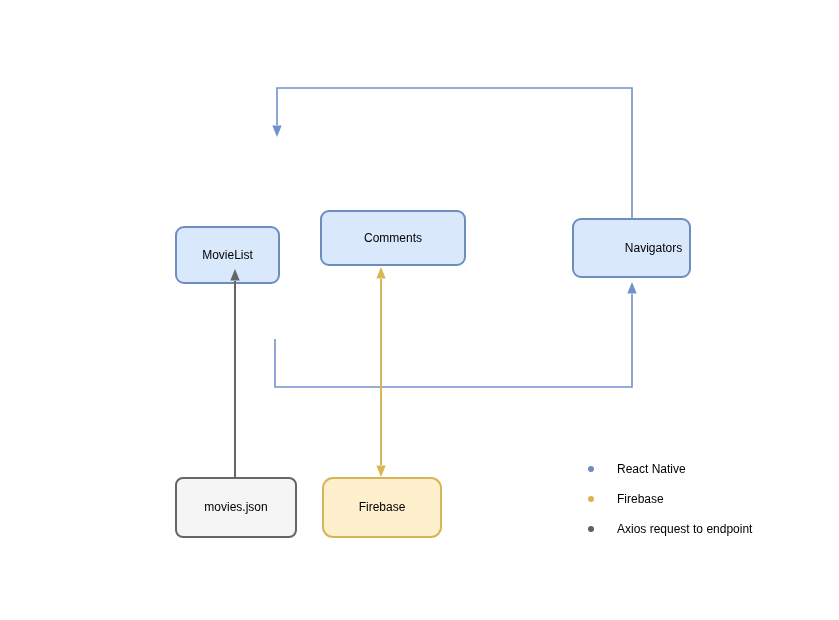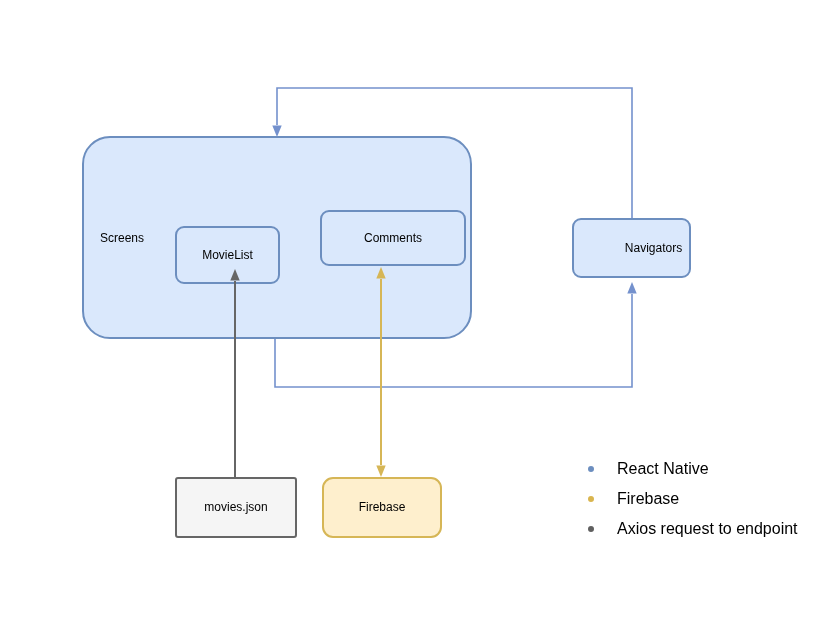--- a/index.html
+++ b/index.html
@@ -58,21 +58,21 @@
     left: 572px; top: 218px; width: 119px; height: 60px;
     background: var(--rn-fill);
     border: 2px solid var(--rn-stroke);
     border-radius: 9px;
     padding-left: 44px;
   }
   .node-movies-json {
     left: 175px; top: 477px; width: 122px; height: 61px;
     background: var(--ax-fill);
     border: 2.5px solid var(--ax-stroke);
-    border-radius: 3px;
+    border-radius: 8px;
   }
   .node-firebase {
     left: 322px; top: 477px; width: 120px; height: 61px;
     background: var(--fb-fill);
     border: 2.5px solid var(--fb-stroke);
     border-radius: 11px;
   }
 
   
   svg.wires {
@@ -103,32 +103,29 @@
   .legend-ring {
     width: 4px; height: 4px;
     border: 3px solid #000;
     border-radius: 50%;
     background: #ffffff;
     margin-left: 2px;
     margin-right: 23px;
     flex: 0 0 auto;
   }
   .legend-label {
-    font-size: 16px;
+    font-size: 12px;
     white-space: nowrap;
   }
 </style>
 </head>
 <body>
 
 <div class="canvas">
 
-  <div class="node node-screens">
-    <span class="container-label">Screens</span>
-  </div>
 
   <div class="node node-movielist">
     <span>MovieList</span>
   </div>
 
   <div class="node node-comments">
     <span>Comments</span>
   </div>
 
   <div class="node node-navigators">

